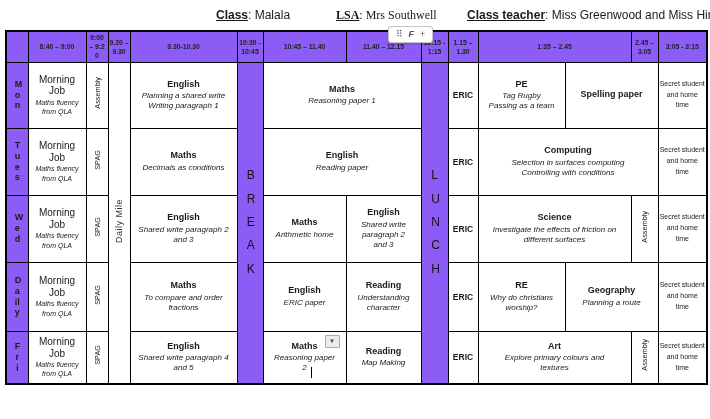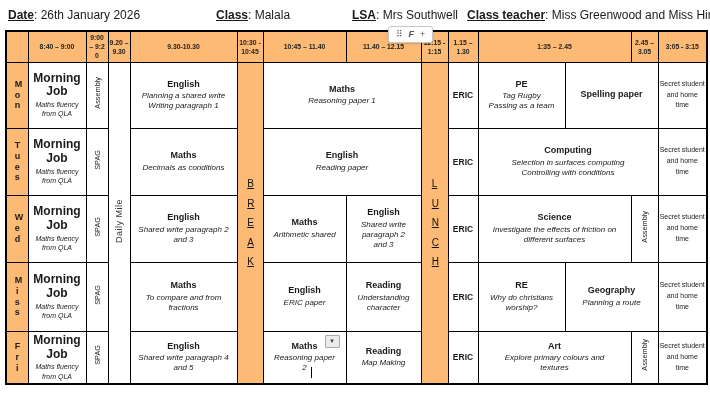--- a/index.html
+++ b/index.html
@@ -2,64 +2,63 @@
 <html><head>
 <meta charset="utf-8">
 <style>
   html,body{margin:0;padding:0;background:#fff;font-family:"Liberation Sans",sans-serif;color:#1a1a1a;}
   .page{position:relative;width:710px;height:419px;overflow:hidden;}
 
   
   .topbar{position:relative;height:30px;font-size:12px;}
   .topbar .item{position:absolute;top:8px;white-space:nowrap;}
   .lbl{font-weight:bold;text-decoration:underline;}
-  #h-date{left:8px;} #h-class{left:216px;} #h-lsa{left:352px;} #h-teacher{left:467px;}
+  #h-date{left:8px;} #h-class{left:216px;} #h-lsa{left:336px;font-family:Liberation Serif, serif;} #h-teacher{left:467px;}
 
   
   .floatbar{position:absolute;left:388px;top:26px;z-index:5;display:flex;align-items:center;gap:6px;
     background:#fff;border:1px solid #c6c6c6;border-radius:3px;padding:1px 7px;height:13px;
     box-shadow:0 1px 2px rgba(0,0,0,.15);}
   .floatbar span{font-size:9px;line-height:11px;color:#555;cursor:pointer;}
   .floatbar .fmt{font-style:italic;font-weight:bold;}
 
   table{border-collapse:collapse;table-layout:fixed;margin:0 0 0 5px;}
   td{border:1px solid #000;vertical-align:middle;text-align:center;padding:1px;overflow:hidden;}
   table{border:2px solid #000;}
-  .sh{background:#fdba74;}
+  .sh{background:#8b5cf6;}
 
   .th{font-size:6.8px;font-weight:bold;color:#222;word-break:break-word;line-height:1.35;}
   .th.ba{word-break:break-all;}
 
   .stack{width:1ch;margin:0 auto;word-break:break-all;font-weight:bold;font-size:9px;line-height:1.2;}
-  .bigstack{width:1ch;margin:16px auto;word-break:break-all;font-weight:normal;font-size:10px;line-height:1.95;color:#111;text-decoration:underline;}
+  .bigstack{width:1ch;margin:16px auto;word-break:break-all;font-weight:normal;font-size:12px;line-height:1.95;color:#111;}
 
   .vr{display:inline-block;writing-mode:vertical-rl;transform:rotate(180deg);font-size:7.3px;color:#222;}
   .vr.mile{font-size:9px;color:#333;letter-spacing:.5px;}
 
   .subj{display:block;font-weight:bold;font-size:9px;white-space:pre-line;line-height:1.25;}
   .det{display:block;font-style:italic;font-size:8px;white-space:pre-line;line-height:1.25;margin-top:1px;}
 
-  .mj-t{display:block;font-weight:bold;font-size:12px;line-height:1.15;}
+  .mj-t{display:block;font-weight:normal;font-size:10px;line-height:1.15;}
   .mj-d{display:block;font-style:italic;font-size:7px;line-height:1.3;margin-top:1px;color:#222;}
 
   .eric{font-weight:bold;font-size:8.5px;}
   .secret{font-size:7px;line-height:1.55;color:#222;}
 
   .rel{position:relative;}
   .dropbtn{position:absolute;top:3px;right:6px;width:13px;height:11px;background:#ececec;border:1px solid #a9a9a9;
     font-size:6px;line-height:10px;text-align:center;color:#444;cursor:pointer;border-radius:1px;}
   .caret{position:absolute;left:calc(50% + 6px);top:35px;width:1px;height:11px;background:#000;}
 </style>
 </head>
 <body>
 
 <div class="page">
 
   <div class="topbar">
-    <span class="item" id="h-date"><span class="lbl">Date</span><span>: 26th January 2026</span></span>
     <span class="item" id="h-class"><span class="lbl">Class</span><span>: Malala</span></span>
     <span class="item" id="h-lsa"><span class="lbl">LSA</span><span>: Mrs Southwell</span></span>
     <span class="item" id="h-teacher"><span class="lbl">Class teacher</span><span>: Miss Greenwood and Miss Hinton</span></span>
   </div>
 
   <div class="floatbar">
     <span>⠿</span>
     <span class="fmt">F</span>
     <span>+</span>
   </div>
@@ -171,50 +170,50 @@
             <span class="mj-d">Maths fluency from QLA</span>
           </td>
       <td><span class="vr">SPAG</span></td>
       <td>
             <span class="subj">English</span>
             <span class="det">Shared write paragraph 2
 and 3</span>
           </td>
       <td>
             <span class="subj">Maths</span>
-            <span class="det">Arithmetic shared</span>
+            <span class="det">Arithmetic home</span>
           </td>
       <td>
             <span class="subj">English</span>
             <span class="det">Shared write
 paragraph 2
 and 3</span>
           </td>
       <td class="eric">ERIC</td>
       <td colspan="2">
             <span class="subj">Science</span>
             <span class="det">Investigate the effects of friction on
 different surfaces</span>
           </td>
       <td><span class="vr">Assembly</span></td>
       <td class="secret">Secret student and home time</td>
     </tr>
 
     <tr style="height:69px">
       <td class="sh">
-            <div class="stack">Miss</div>
-          </td>
-      <td>
-            <span class="mj-t">Morning Job</span>
-            <span class="mj-d">Maths fluency from QLA</span>
-          </td>
-      <td><span class="vr">SPAG</span></td>
-      <td>
-            <span class="subj">Maths</span>
-            <span class="det">To compare and from
+            <div class="stack">Daily</div>
+          </td>
+      <td>
+            <span class="mj-t">Morning Job</span>
+            <span class="mj-d">Maths fluency from QLA</span>
+          </td>
+      <td><span class="vr">SPAG</span></td>
+      <td>
+            <span class="subj">Maths</span>
+            <span class="det">To compare and order
 fractions</span>
           </td>
       <td>
             <span class="subj">English</span>
             <span class="det">ERIC paper</span>
           </td>
       <td>
             <span class="subj">Reading</span>
             <span class="det">Understanding
 character</span>

